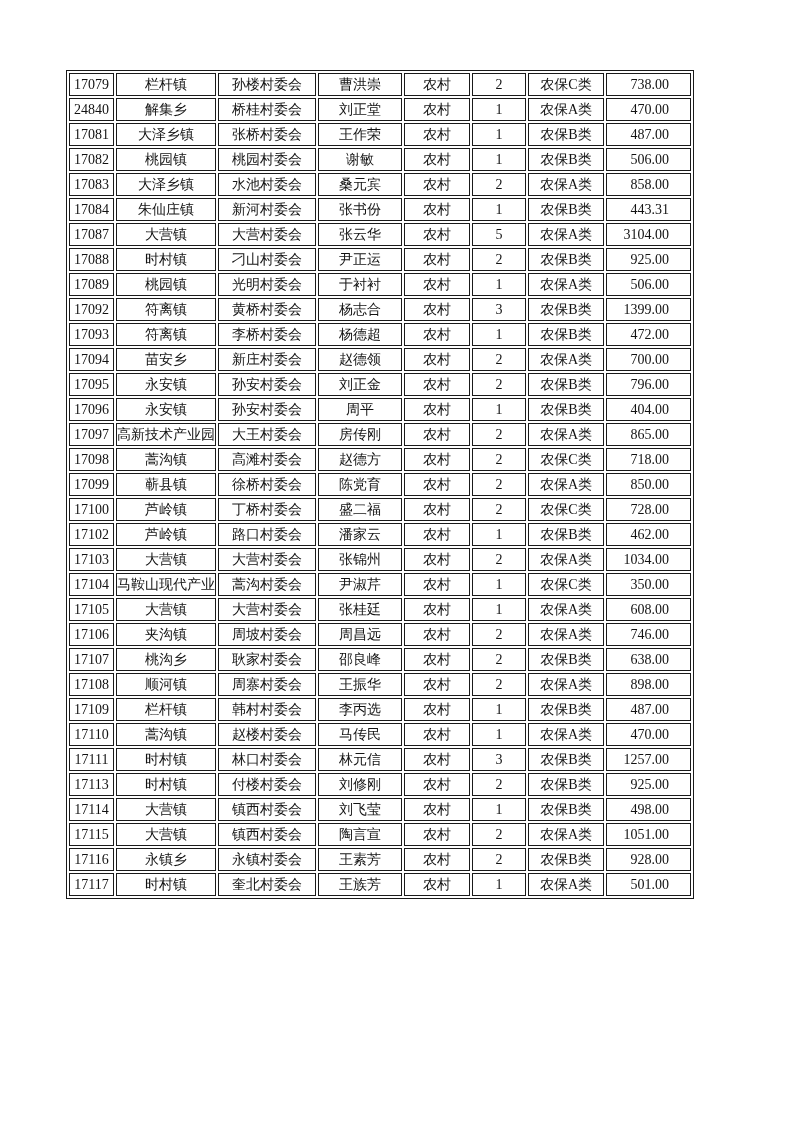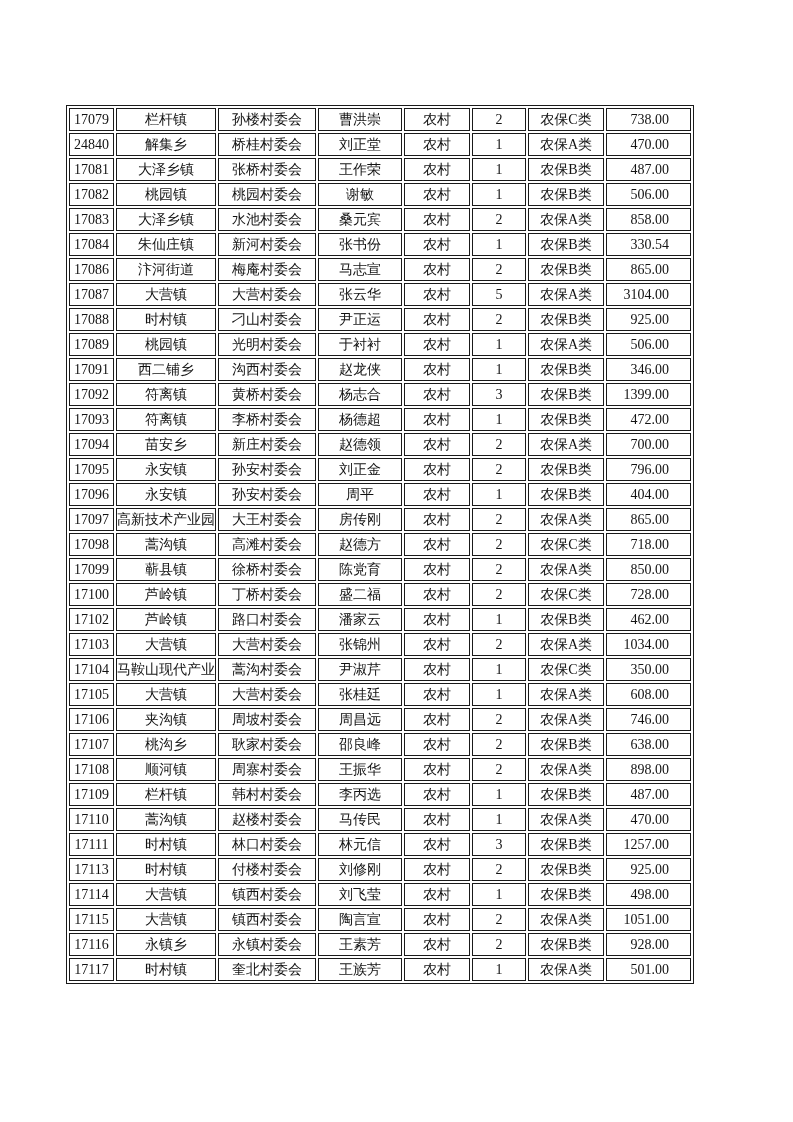--- a/index.html
+++ b/index.html
@@ -18,21 +18,20 @@
   }
   table.data-table {
     position: absolute;
     left: 66px;
     top: 70px;
     table-layout: fixed;
     border-collapse: separate;
     border-spacing: 2px;
     border: 1px solid #1a1a1a;
     background: #ffffff;
-    margin-top: 35px;
   }
   table.data-table td {
     box-sizing: border-box;
     border: 1px solid #1a1a1a;
     height: 23px;
     padding: 0;
     font-size: 14px;
     line-height: 19px;
     overflow: hidden;
     background: #ffffff;
@@ -212,47 +211,21 @@
           <td class="col-residence">
             <div class="cell-inner">农村</div>
           </td>
           <td class="col-count">
             <div class="cell-inner">1</div>
           </td>
           <td class="col-category">
             <div class="cell-inner">农保B类</div>
           </td>
           <td class="col-amount">
-            <div class="cell-inner">330.54</div>
-          </td>
-        </tr>
-        <tr>
-          <td class="col-id">
-            <div class="cell-inner">17086</div>
-          </td>
-          <td class="col-town">
-            <div class="cell-inner">汴河街道</div>
-          </td>
-          <td class="col-village">
-            <div class="cell-inner">梅庵村委会</div>
-          </td>
-          <td class="col-person">
-            <div class="cell-inner">马志宣</div>
-          </td>
-          <td class="col-residence">
-            <div class="cell-inner">农村</div>
-          </td>
-          <td class="col-count">
-            <div class="cell-inner">2</div>
-          </td>
-          <td class="col-category">
-            <div class="cell-inner">农保B类</div>
-          </td>
-          <td class="col-amount">
-            <div class="cell-inner">865.00</div>
+            <div class="cell-inner">443.31</div>
           </td>
         </tr>
         <tr>
           <td class="col-id">
             <div class="cell-inner">17087</div>
           </td>
           <td class="col-town">
             <div class="cell-inner">大营镇</div>
           </td>
           <td class="col-village">
@@ -317,46 +290,20 @@
             <div class="cell-inner">农村</div>
           </td>
           <td class="col-count">
             <div class="cell-inner">1</div>
           </td>
           <td class="col-category">
             <div class="cell-inner">农保A类</div>
           </td>
           <td class="col-amount">
             <div class="cell-inner">506.00</div>
-          </td>
-        </tr>
-        <tr>
-          <td class="col-id">
-            <div class="cell-inner">17091</div>
-          </td>
-          <td class="col-town">
-            <div class="cell-inner">西二铺乡</div>
-          </td>
-          <td class="col-village">
-            <div class="cell-inner">沟西村委会</div>
-          </td>
-          <td class="col-person">
-            <div class="cell-inner">赵龙侠</div>
-          </td>
-          <td class="col-residence">
-            <div class="cell-inner">农村</div>
-          </td>
-          <td class="col-count">
-            <div class="cell-inner">1</div>
-          </td>
-          <td class="col-category">
-            <div class="cell-inner">农保B类</div>
-          </td>
-          <td class="col-amount">
-            <div class="cell-inner">346.00</div>
           </td>
         </tr>
         <tr>
           <td class="col-id">
             <div class="cell-inner">17092</div>
           </td>
           <td class="col-town">
             <div class="cell-inner">符离镇</div>
           </td>
           <td class="col-village">

